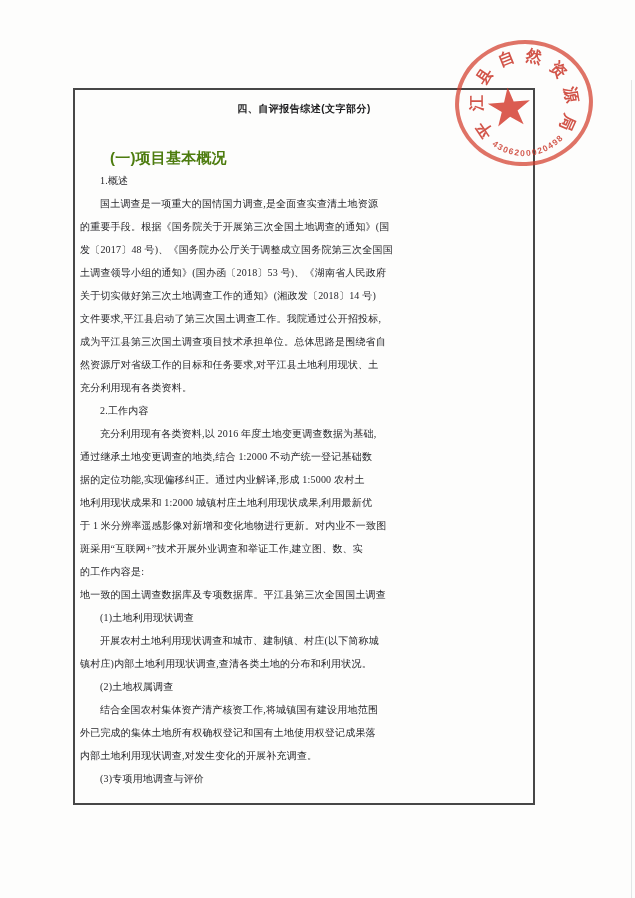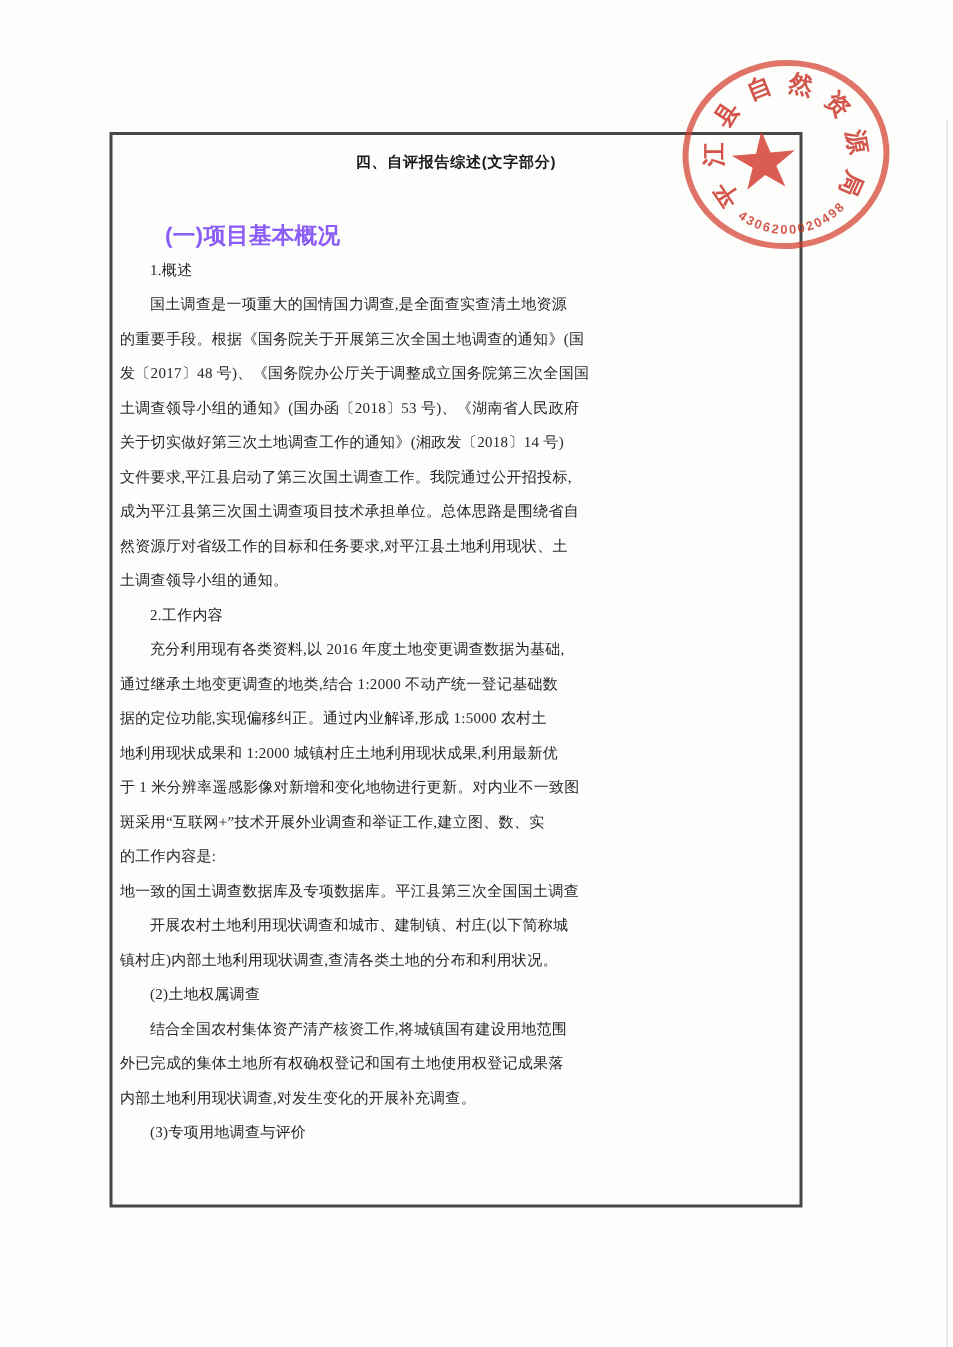--- a/index.html
+++ b/index.html
@@ -22,21 +22,21 @@
     font-family:"Liberation Sans", sans-serif;
     font-weight:bold;font-size:10px;letter-spacing:.5px;color:#1a1a1c;
   }
   .line{
     height:23px;line-height:23px;font-size:10px;white-space:nowrap;
     letter-spacing:.2px;color:#26262a;
   }
   .line.indent{text-indent:2em;}
   .line.bold{
     font-family:"Liberation Sans", sans-serif;
-    font-weight:bold;font-size:15px;color:#8b5cf6;
+    font-weight:bold;font-size:15px;color:#4d7c0f;
   }
 
   
   .stamp{
     position:absolute;left:455px;top:40px;width:138px;height:126px;
     transform:rotate(-5deg);opacity:.88;pointer-events:none;
   }
   .stamp-ring{
     position:absolute;inset:0;border:4px solid rgba(211,57,40,.8);
     border-radius:50%;
@@ -71,30 +71,31 @@
         <div class="line indent bold">(一)项目基本概况</div>
         <div class="line indent">1.概述</div>
         <div class="line indent">国土调查是一项重大的国情国力调查,是全面查实查清土地资源</div>
         <div class="line">的重要手段。根据《国务院关于开展第三次全国土地调查的通知》(国</div>
         <div class="line">发〔2017〕48 号)、《国务院办公厅关于调整成立国务院第三次全国国</div>
         <div class="line">土调查领导小组的通知》(国办函〔2018〕53 号)、《湖南省人民政府</div>
         <div class="line">关于切实做好第三次土地调查工作的通知》(湘政发〔2018〕14 号)</div>
         <div class="line">文件要求,平江县启动了第三次国土调查工作。我院通过公开招投标,</div>
         <div class="line">成为平江县第三次国土调查项目技术承担单位。总体思路是围绕省自</div>
         <div class="line">然资源厅对省级工作的目标和任务要求,对平江县土地利用现状、土</div>
-        <div class="line">土调查领导小组的通知。</div>
+        <div class="line">充分利用现有各类资料。</div>
         <div class="line indent">2.工作内容</div>
         <div class="line indent">充分利用现有各类资料,以 2016 年度土地变更调查数据为基础,</div>
         <div class="line">通过继承土地变更调查的地类,结合 1:2000 不动产统一登记基础数</div>
         <div class="line">据的定位功能,实现偏移纠正。通过内业解译,形成 1:5000 农村土</div>
         <div class="line">地利用现状成果和 1:2000 城镇村庄土地利用现状成果,利用最新优</div>
         <div class="line">于 1 米分辨率遥感影像对新增和变化地物进行更新。对内业不一致图</div>
         <div class="line">斑采用“互联网+”技术开展外业调查和举证工作,建立图、数、实</div>
         <div class="line">的工作内容是:</div>
         <div class="line">地一致的国土调查数据库及专项数据库。平江县第三次全国国土调查</div>
+        <div class="line indent">(1)土地利用现状调查</div>
         <div class="line indent">开展农村土地利用现状调查和城市、建制镇、村庄(以下简称城</div>
         <div class="line">镇村庄)内部土地利用现状调查,查清各类土地的分布和利用状况。</div>
         <div class="line indent">(2)土地权属调查</div>
         <div class="line indent">结合全国农村集体资产清产核资工作,将城镇国有建设用地范围</div>
         <div class="line">外已完成的集体土地所有权确权登记和国有土地使用权登记成果落</div>
         <div class="line">内部土地利用现状调查,对发生变化的开展补充调查。</div>
         <div class="line indent">(3)专项用地调查与评价</div>
       </div>
   </div>
 

